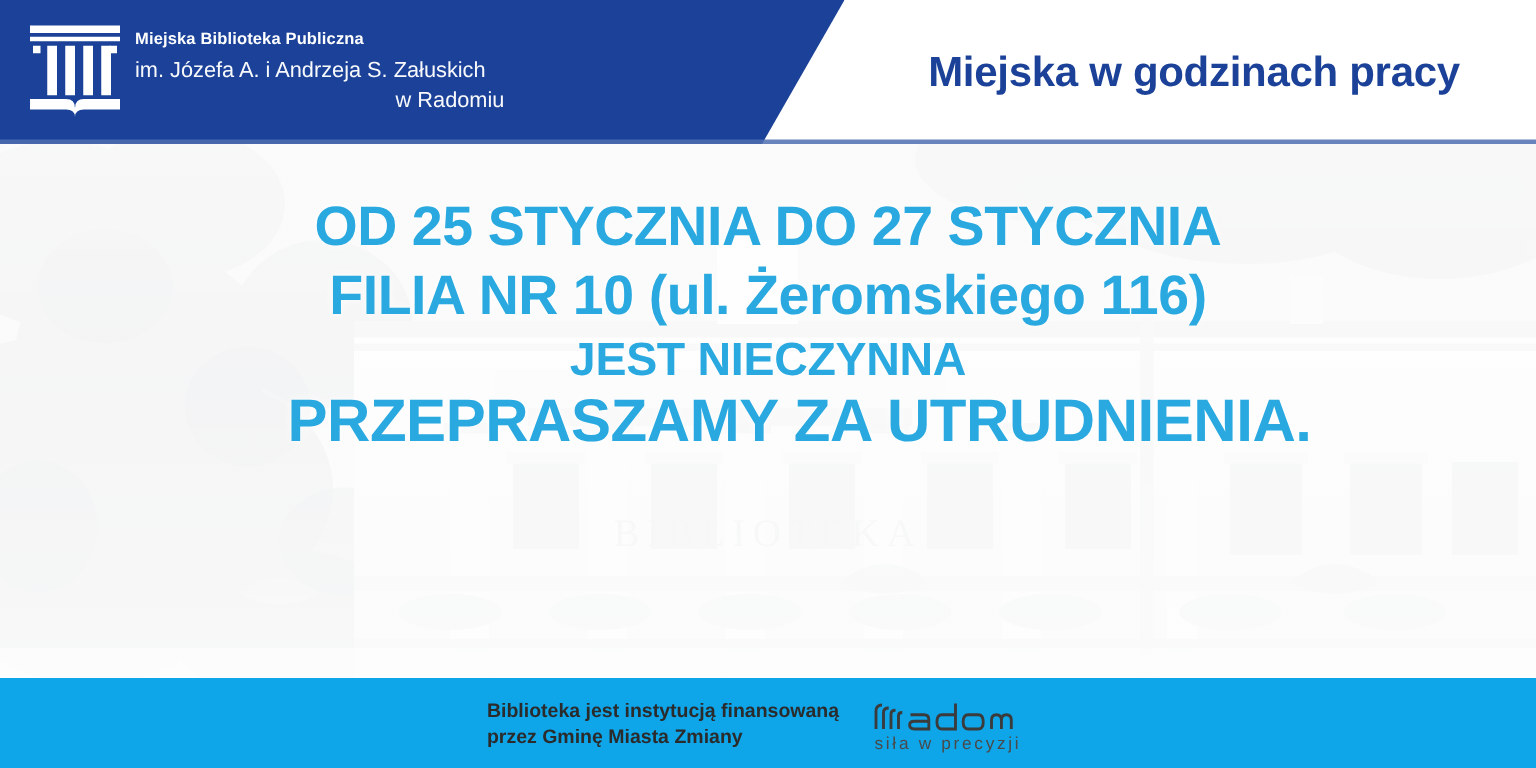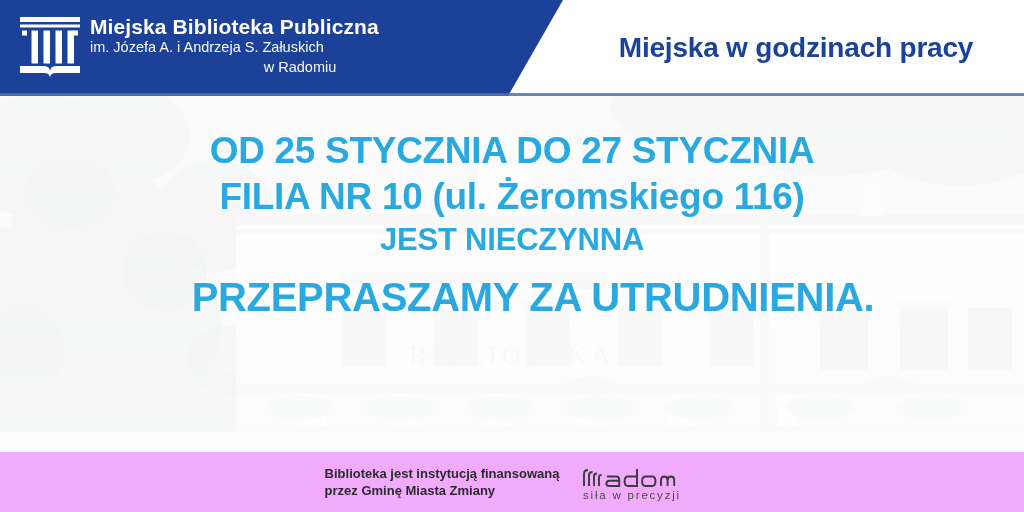--- a/index.html
+++ b/index.html
@@ -16,21 +16,21 @@
   .header-blue{
     position:absolute;left:0;top:0;width:1024px;height:96px;background:#1b4298;
     clip-path:polygon(0 0,563px 0,508px 96px,0 96px);
   }
   .header-underline{position:absolute;left:0;top:93px;width:1024px;height:3px;background:#4f6fb0;opacity:.85;}
 
   .logo-mark{position:absolute;left:18px;top:13px;width:64px;height:68px;}
   .logo-mark svg{display:block;width:64px;height:68px;}
 
   .brand{position:absolute;left:90px;top:16px;width:420px;color:#ffffff;}
-  .brand-l1{font-size:21px;font-weight:bold;letter-spacing:.1px;line-height:21px;white-space:nowrap;}
+  .brand-l1{font-size:11px;font-weight:bold;letter-spacing:.1px;line-height:21px;white-space:nowrap;}
   .brand-l2{font-size:14.5px;font-weight:normal;line-height:20px;white-space:nowrap;opacity:.97;}
   .brand-l3{font-size:14.5px;font-weight:normal;line-height:20px;white-space:nowrap;opacity:.97;text-align:center;}
 
   .header-title{
     position:absolute;left:586px;top:0;width:420px;height:96px;
     display:flex;align-items:center;justify-content:center;
     color:#1b4298;font-size:28px;font-weight:bold;letter-spacing:-.2px;white-space:nowrap;
   }
 
   
@@ -43,25 +43,25 @@
   .message{
     position:absolute;left:0;top:96px;width:1024px;height:356px;z-index:4;
     display:flex;flex-direction:column;align-items:center;justify-content:flex-start;
     padding-top:36px;box-sizing:border-box;
     color:#29a9e0;text-align:center;
   }
   .msg-line{font-weight:bold;line-height:1.0;white-space:nowrap;
     text-shadow:0 0 2px rgba(255,255,255,.85),0 0 7px rgba(255,255,255,.75);}
   .msg-1{font-size:37px;letter-spacing:-.3px;margin-bottom:9px;}
   .msg-2{font-size:37px;letter-spacing:-.3px;margin-bottom:9px;}
-  .msg-3{font-size:31px;letter-spacing:-.2px;margin-bottom:22px;}
+  .msg-3{font-size:31px;letter-spacing:-.2px;margin-bottom:6px;}
   .msg-4{font-size:40px;letter-spacing:-.3px;margin-left:42px;}
 
   
-  .footer{position:absolute;left:0;top:452px;width:1024px;height:60px;background:#f0abfc;z-index:6;
+  .footer{position:absolute;left:0;top:452px;width:1024px;height:60px;background:#0ea5e9;z-index:6;
     display:flex;align-items:center;justify-content:center;gap:22px;}
   .funding{color:#2b2b2b;font-size:13px;line-height:17px;font-weight:600;text-align:left;white-space:nowrap;}
   .radom{display:flex;flex-direction:column;align-items:flex-start;}
   .radom svg{display:block;}
 </style>
 </head>
 <body>
 
 <div class="poster">
 

